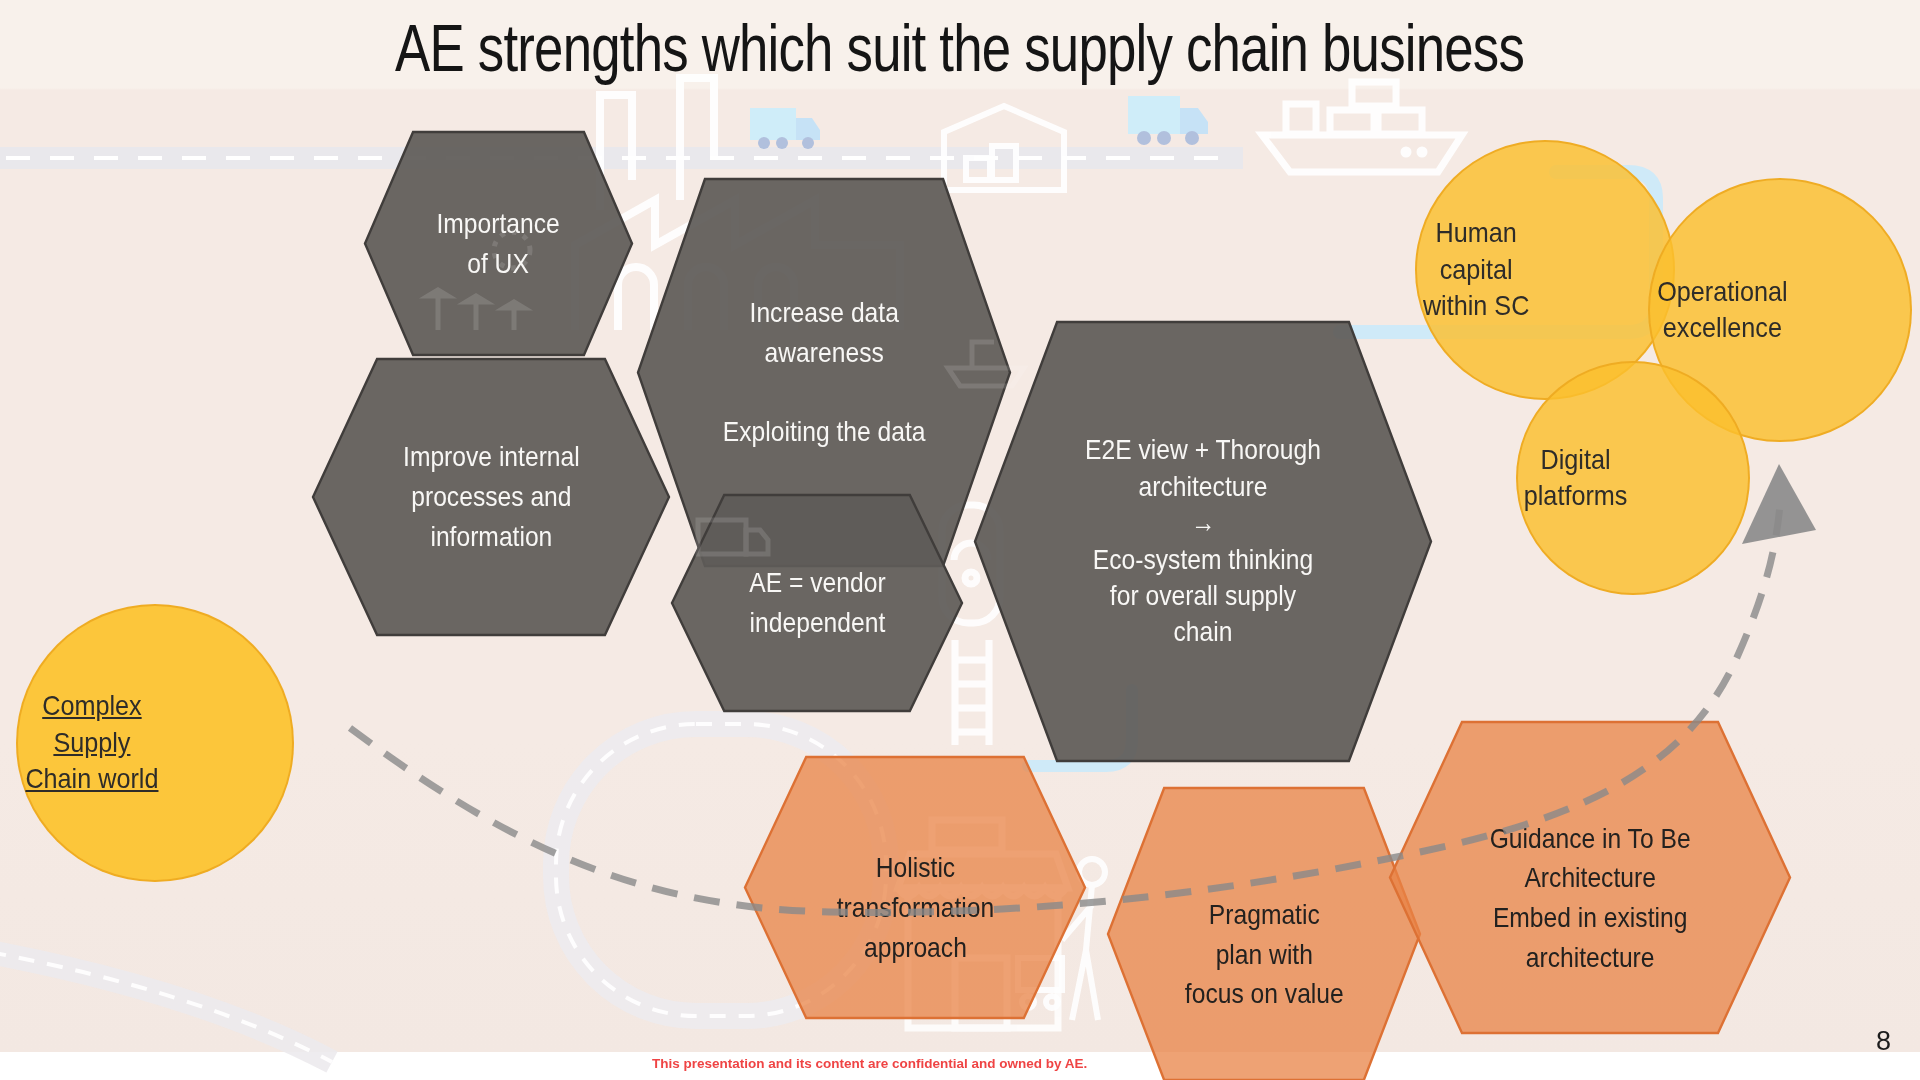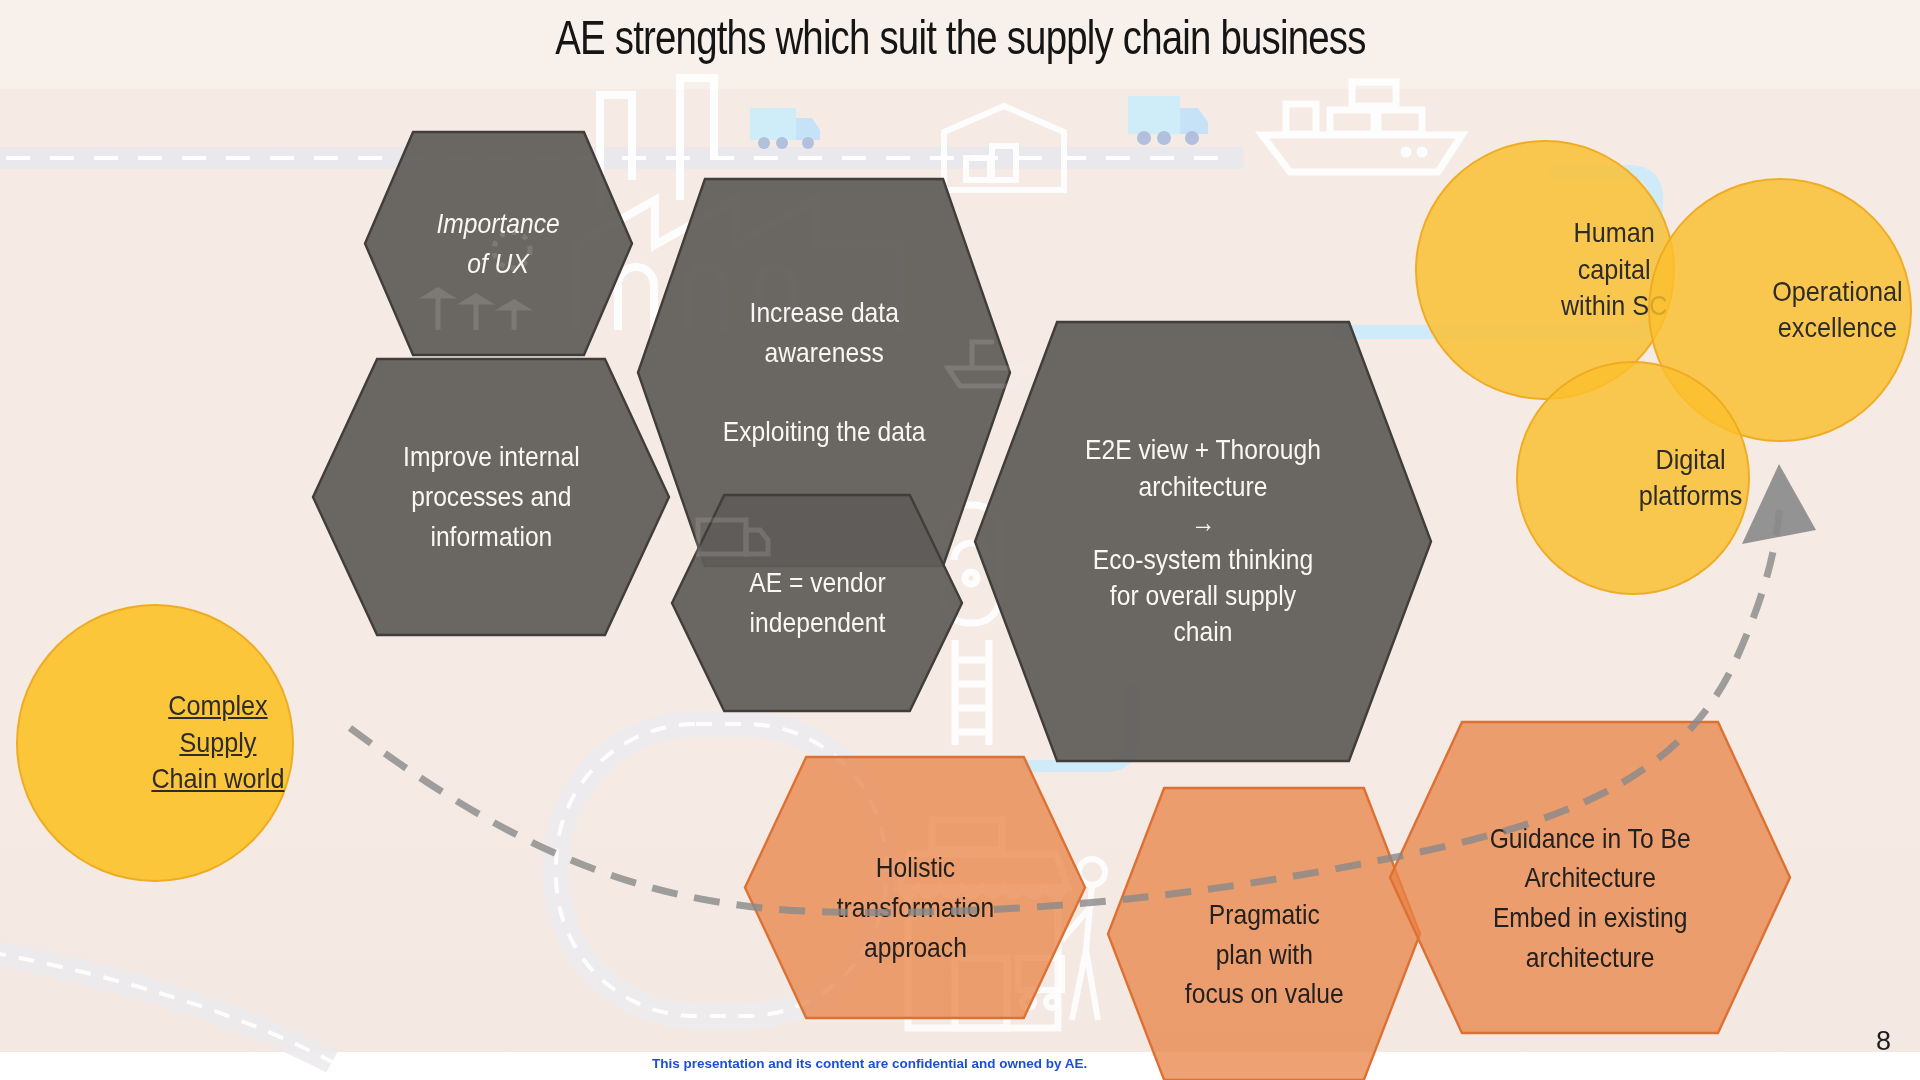--- a/index.html
+++ b/index.html
@@ -5,46 +5,46 @@
   html,body{margin:0;padding:0;}
   body{
     width:1920px;height:1080px;position:relative;overflow:hidden;
     background:linear-gradient(#f8f1eb 0px,#f8f1eb 88px,#f5eae4 90px,#f5eae4 740px,#f3e8e2 1052px,#ffffff 1052px,#ffffff 1080px);
     font-family:"Liberation Sans",sans-serif;
   }
   .abs{position:absolute;}
   .noevt{pointer-events:none;}
   
   .title{left:0;top:10px;width:1920px;text-align:center;color:#151515;
-    font-size:48px;font-weight:300;letter-spacing:-1px;}
+    font-size:66px;font-weight:300;letter-spacing:-1px;}
   .title .sq{display:inline-block;transform:scaleX(0.8);transform-origin:center;}
   
   .hex{z-index:2;}
   .hex svg{position:absolute;left:0;top:0;width:100%;height:100%;overflow:visible;}
   .hex .label{position:absolute;inset:0;display:flex;align-items:center;justify-content:center;
     text-align:center;white-space:pre-line;font-size:28px;line-height:1.42;}
   .hex .label .sq{display:inline-block;transform:scaleX(0.88);transform-origin:center;white-space:pre-line;}
   .hex-gray .label{color:#f8f7f5;font-weight:300;}
   .hex-orange .label{color:#23211f;font-weight:400;margin-top:41px;}
   .hex-gray polygon{fill:rgba(95,91,88,0.93);stroke:#403d3b;stroke-width:2.4;}
   .hex-orange polygon{fill:rgba(232,131,70,0.75);stroke:#dd7134;stroke-width:2.4;}
   
-  .circle{border-radius:50%;z-index:2;display:flex;align-items:center;justify-content:flex-end;
+  .circle{border-radius:50%;z-index:2;display:flex;align-items:center;justify-content:flex-start;
     text-align:center;white-space:pre-line;color:#2e2c29;font-size:28px;line-height:1.3;font-weight:400;
     background:rgba(251,191,45,0.82);border:2px solid rgba(238,171,34,0.95);box-sizing:border-box;}
   .circle .sq{display:inline-block;transform:scaleX(0.9);transform-origin:center;white-space:pre-line;}
   .circle-solid{background:rgba(252,196,53,0.97);text-decoration:underline;}
   
   .bg{z-index:1;}
   .ovl{z-index:3;}
   .arrow-layer{z-index:5;}
   .road{left:0;top:147px;width:1243px;height:22px;background:#e9e8ec;}
   .road .dash{position:absolute;left:6px;top:9px;width:98%;height:4px;
     background:repeating-linear-gradient(90deg,#ffffff 0 24px,transparent 24px 44px);}
-  .footer{left:652px;top:1056px;font-size:13.5px;font-weight:700;color:#1d4ed8;z-index:6;}
+  .footer{left:652px;top:1056px;font-size:13.5px;font-weight:700;color:#ef4444;z-index:6;}
   .pagenum{left:1876px;top:1026px;font-size:27px;color:#1c1c1c;z-index:6;}
 </style>
 </head>
 <body>
 
 <div class="abs bg road noevt">
     <div class="dash"></div>
   </div>
 
 <svg class="abs bg noevt" style="left:0;top:0;width:1920px;height:1080px;" viewBox="0 0 1920 1080">
@@ -126,21 +126,21 @@
     <circle cx="1092" cy="872" r="13"></circle>
     <path d="M 1092 885 L 1086 950 L 1098 1020 M 1086 950 L 1072 1020 M 1092 905 L 1062 940"></path>
     <rect x="1018" y="958" width="44" height="32"></rect>
     <circle cx="1028" cy="1002" r="6"></circle>
       <circle cx="1052" cy="1002" r="6"></circle>
   </g>
 </svg>
 
 <div class="abs title"><span class="sq">AE strengths which suit the supply chain business</span></div>
 
-<div class="abs hex hex-gray" style="left:365px;top:132px;width:267px;height:223px;font-style:italic;">
+<div class="abs hex hex-gray" style="left:365px;top:132px;width:267px;height:223px;">
   <svg viewBox="0 0 100 100" preserveAspectRatio="none">
       <polygon points="18,0 82,0 100,50 82,100 18,100 0,50" vector-effect="non-scaling-stroke"></polygon>
     </svg>
   <div class="label"><span class="sq">Importance
 of UX</span></div>
 </div>
 
 <div class="abs hex hex-gray" style="left:638px;top:179px;width:372px;height:387px;">
   <svg viewBox="0 0 100 100" preserveAspectRatio="none">
       <polygon points="18,0 82,0 100,50 82,100 18,100 0,50" vector-effect="non-scaling-stroke"></polygon>

